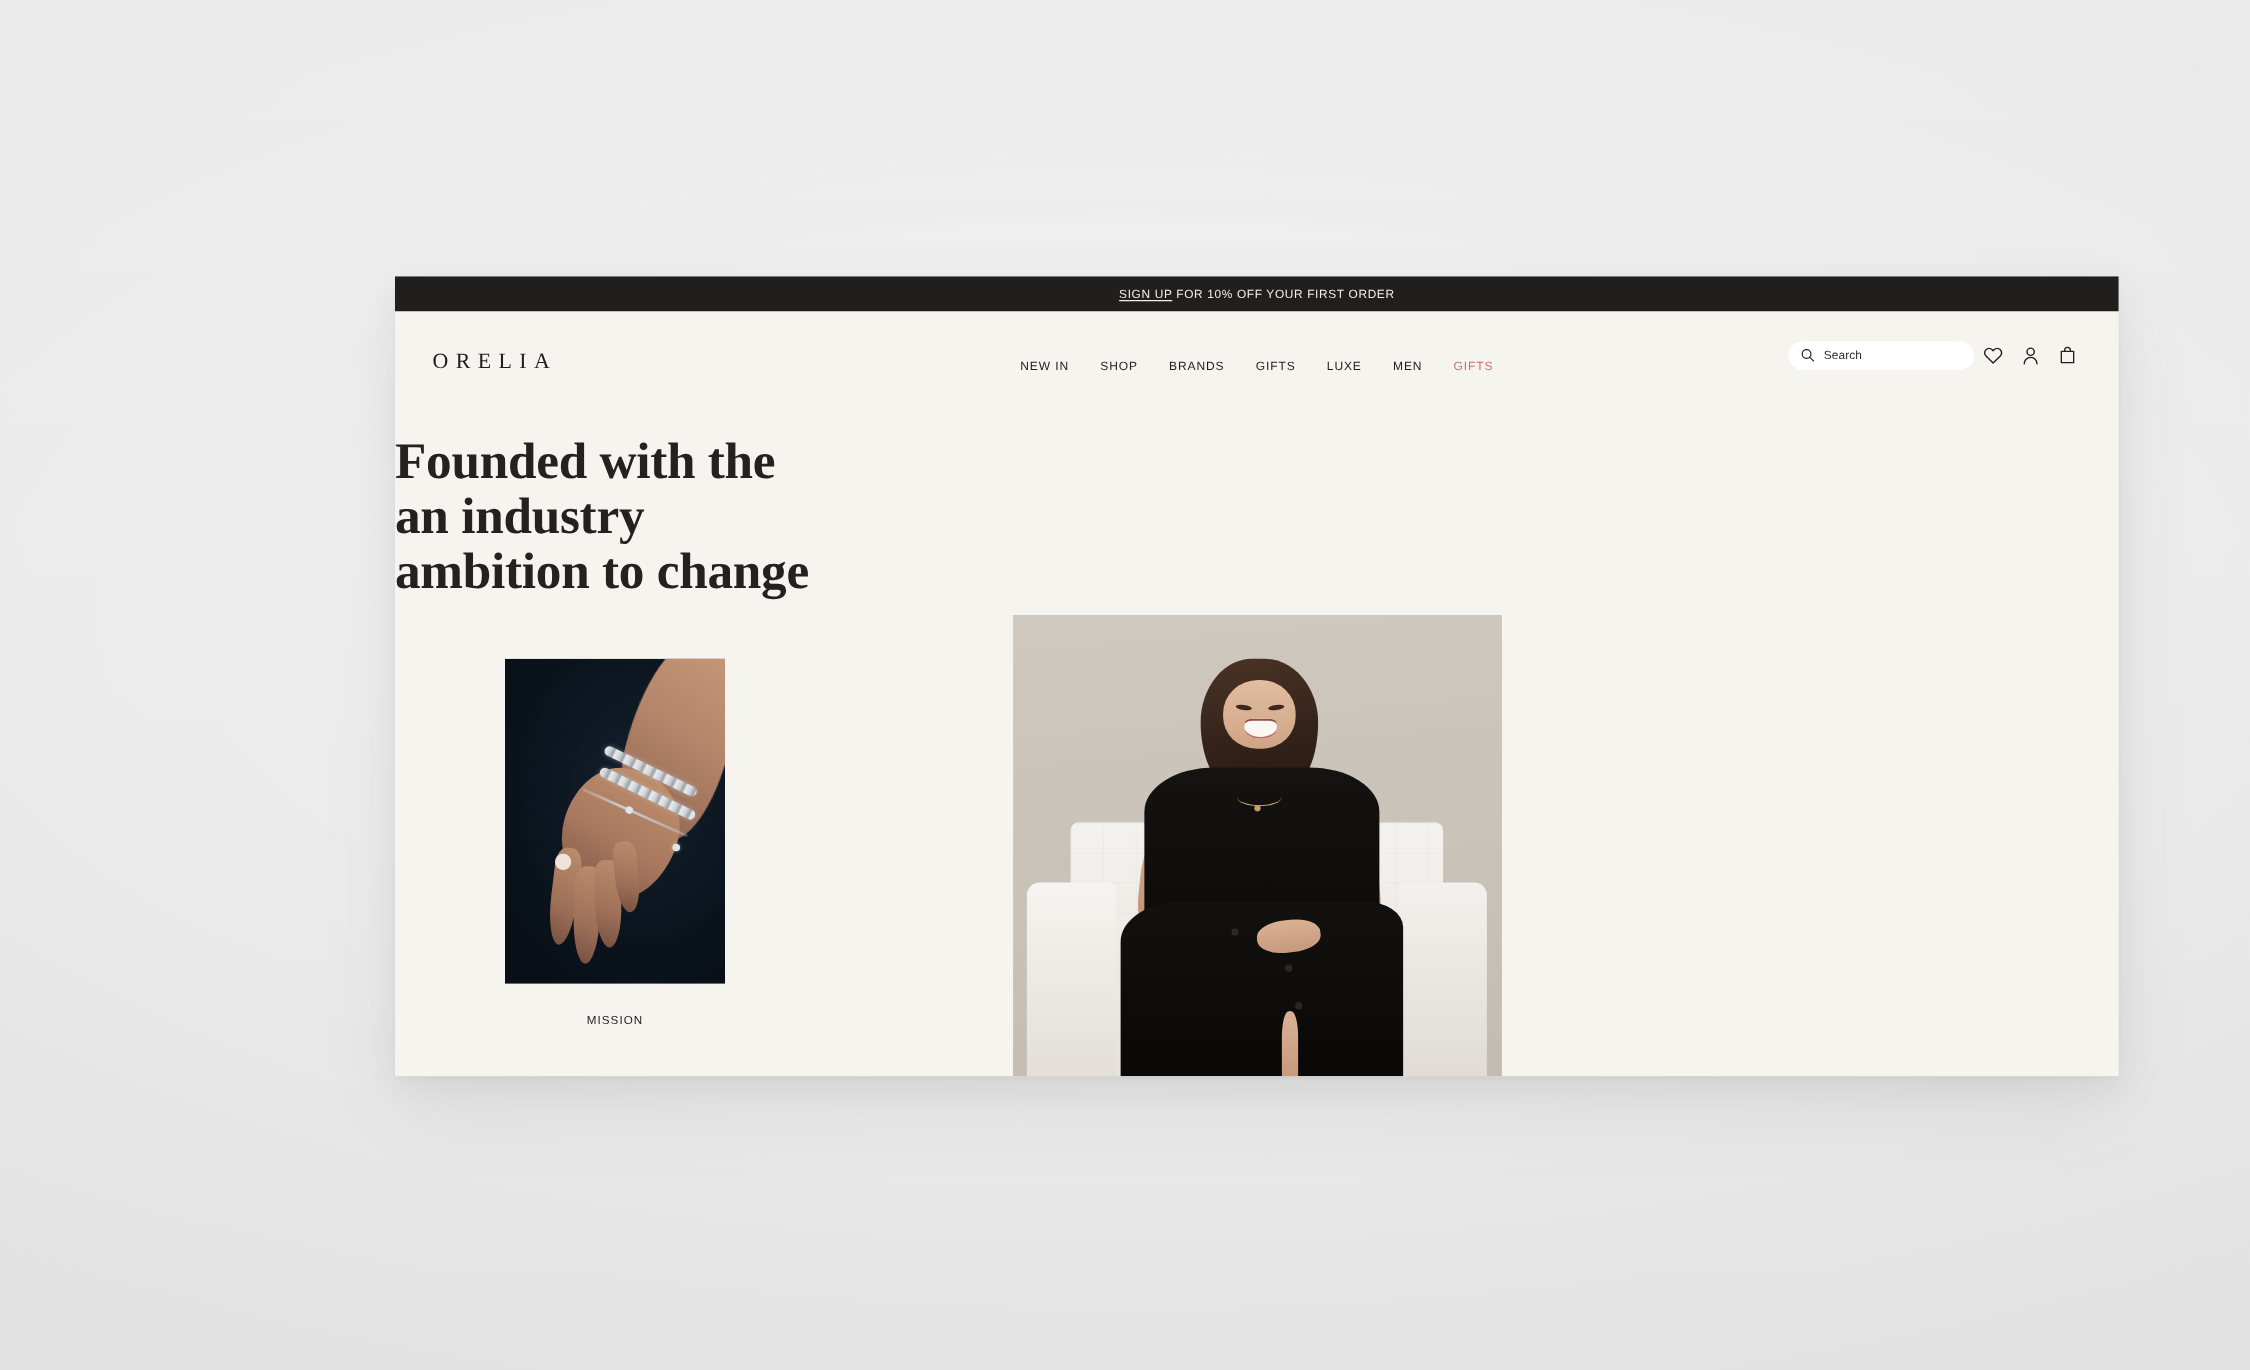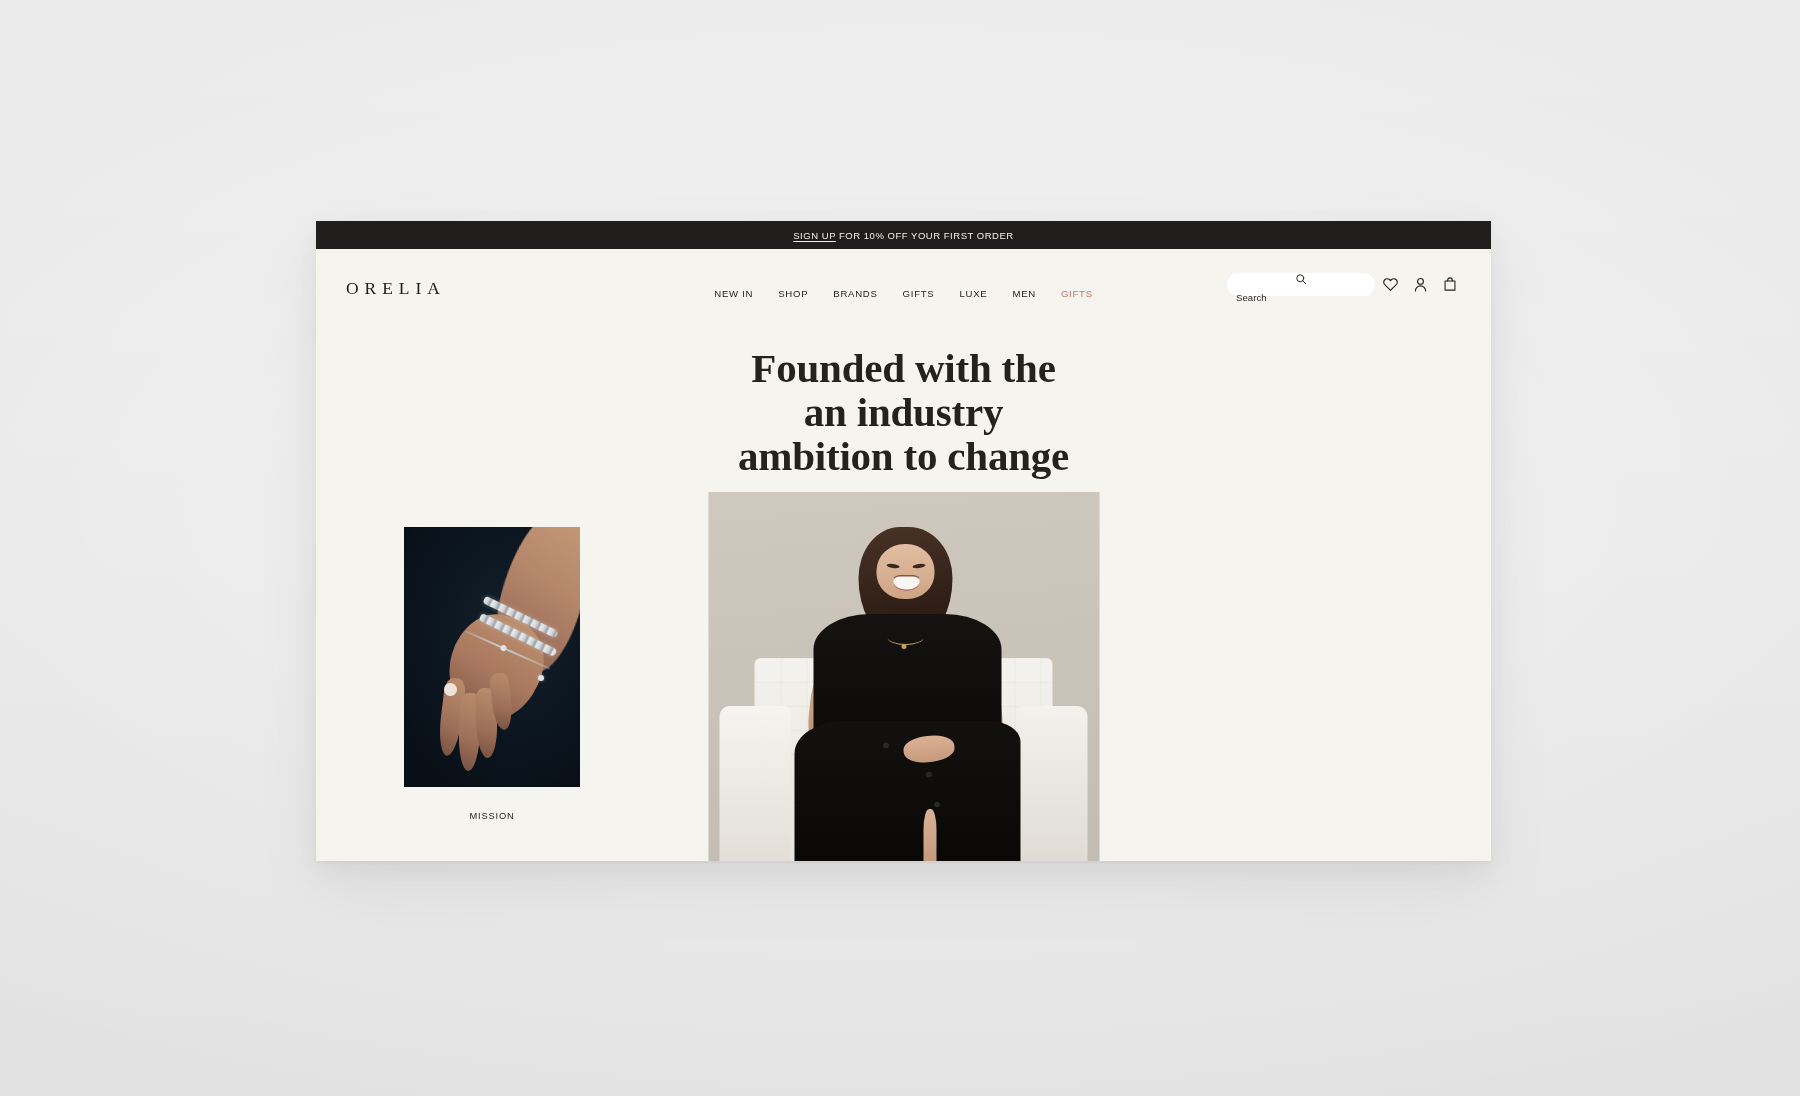--- a/index.html
+++ b/index.html
@@ -34,21 +34,21 @@
       radial-gradient(140% 100% at 50% 45%, rgba(255,255,255,0.55) 0%, rgba(255,255,255,0) 60%),
       linear-gradient(180deg, #e9e9e9 0%, #e4e4e4 55%, #e2e2e2 100%);
     pointer-events: none;
   }
 
   
   .window {
     position: absolute;
     left: 316px;
     top: 221px;
-    width: 1175px;
+    width: 1379px;
     height: 640px;
     background: #f6f4ef;
     overflow: hidden;
     box-shadow:
       0 2px 3px rgba(0,0,0,0.035),
       0 10px 26px rgba(0,0,0,0.055),
       0 28px 70px rgba(0,0,0,0.05);
   }
 
   
@@ -118,21 +118,20 @@
   .search {
     display: flex;
     align-items: center;
     width: 148px;
     height: 23px;
     background: #ffffff;
     border-radius: 999px;
     padding: 0 10px 0 9px;
     gap: 7px;
     cursor: text;
-    flex-direction: column;
   }
   .search svg { flex: none; display: block; }
   .search-input {
     border: none;
     outline: none;
     background: transparent;
     font-family: "Liberation Sans", sans-serif;
     font-size: 9.5px;
     color: #3a3834;
     width: 100%;
@@ -155,21 +154,20 @@
   .main {
     position: relative;
     height: 562px;
   }
 
   .headline {
     position: absolute;
     top: 48px;
     left: 0;
     right: 0;
-    text-align: center;
     font-family: "Liberation Serif", serif;
     font-weight: 700;
     font-size: 41px;
     line-height: 1.07;
     letter-spacing: -0.005em;
     color: #23221f;
     z-index: 3;
     pointer-events: none;
   }
   .headline span { display: block; }

